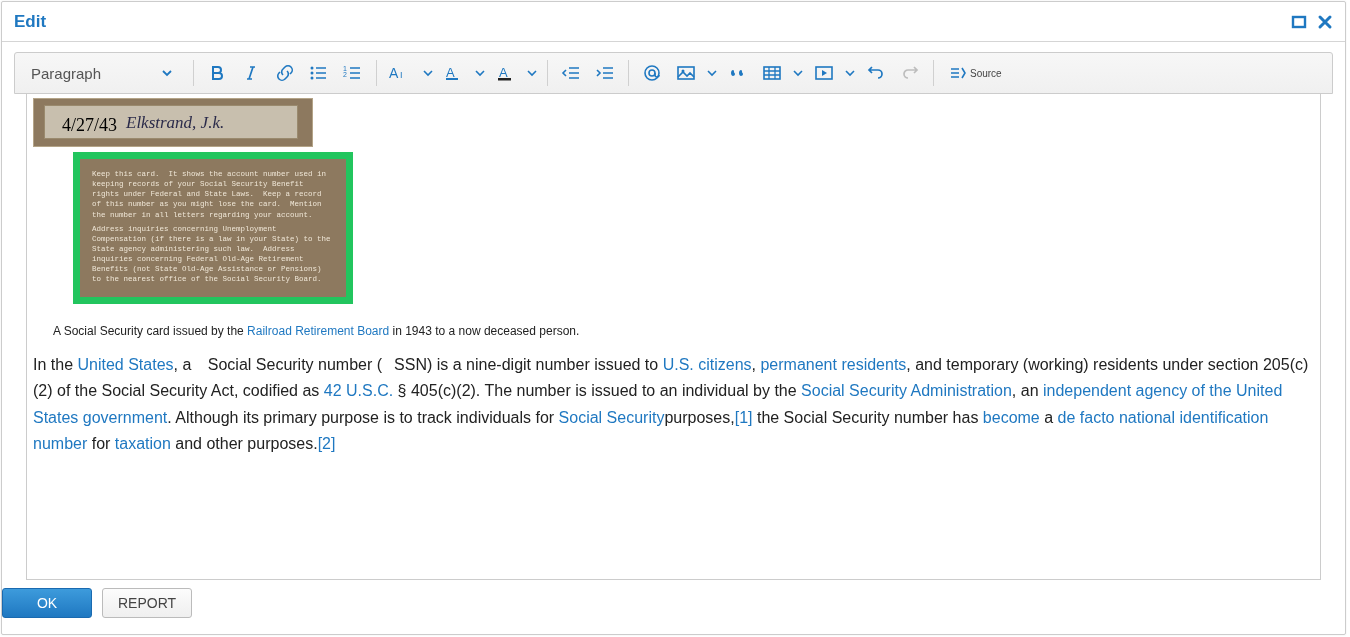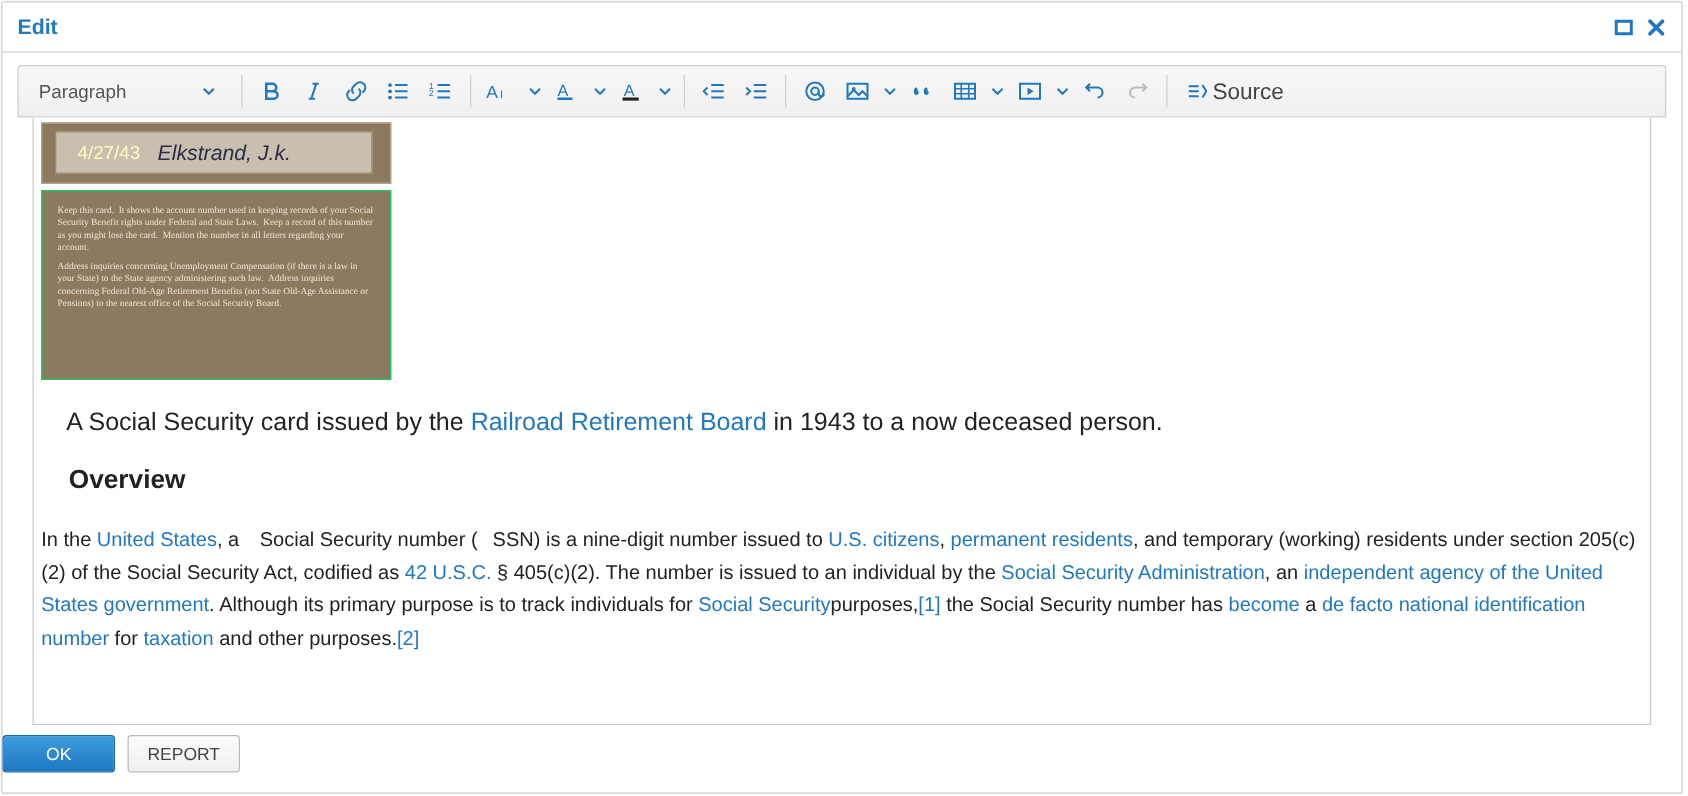--- a/index.html
+++ b/index.html
@@ -54,46 +54,46 @@
   .editor-body::-webkit-scrollbar-track { background:#f1f1f1; }
   .editor-body::-webkit-scrollbar-thumb { background:#c1c1c1; border-radius:2px; }
   .card-img {
     width:280px; height:49px; background:#8d795f;
     border:1px solid #b4a488; position:relative; margin-bottom:5px;
   }
   .card-img-inner1 {
     position:absolute; left:10px; top:6px; width:254px; height:34px;
     background:#c8bfae; border:1px solid #9a8a6e;
   }
-  .card-date { position:absolute; left:28px; top:12px; font-size:15px; color:#fef9c3; font-family:Liberation Sans, sans-serif; }
-  .card-sig { position:absolute; left:92px; top:10px; font-size:17px; color:#2b2b4a; font-style:italic; font-family:Liberation Sans, sans-serif; }
+  .card-date { position:absolute; left:28px; top:12px; font-size:18px; color:#000000; font-family:Liberation Serif, serif; }
+  .card-sig { position:absolute; left:92px; top:10px; font-size:17px; color:#2b2b4a; font-style:italic; font-family:Liberation Serif, serif; }
   .card-back {
     width:280px; height:152px; background:#8d795f;
-    border:1px solid #22c55e; padding:10px 12px; font-size:7.5px; line-height:1.35;
-    color:#efe6d6; font-family:Liberation Serif, serif;
+    border:7px solid #22c55e; padding:10px 12px; font-size:7.5px; line-height:1.35;
+    color:#efe6d6; font-family:Liberation Mono, monospace;margin-left:40px;
   }
   .card-back .emph { letter-spacing:0.3px; }
-  .caption { margin:18px 0 10px 20px; font-size:20px; }
+  .caption { margin:18px 0 10px 20px; font-size:12px; }
   .link { color:#1f78c1; cursor:pointer; }
   .overview-h { font-size:21px; font-weight:bold; margin:12px 0 18px 22px; }
   .para { margin:0 0 18px 0; }
   .bold { font-weight:normal;margin-left:12px; }
   .italic { }
   .footer {
     display:flex; justify-content:flex-start; gap:10px; padding:8px 12px 10px 0; align-items:center;
   }
   .btn {
     min-width:90px; height:30px; border:1px solid #bbb; border-radius:3px;
     background:linear-gradient(#fcfcfc,#efefef); color:#444; font-size:14px;
     cursor:pointer; display:flex; align-items:center; justify-content:center;
   }
   .btn.primary {
     background:linear-gradient(#3d9bdc,#1f78c1); border:1px solid #1a6ab0; color:#fff;
   }
-  .src-label { font-size:18px; color:#444; margin-left:4px; }
+  .src-label { font-size:10px; color:#444; margin-left:4px; }
   .muted svg * { stroke:#bdbdbd; }
 </style>
 </head>
 <body>
 
 <div class="dialog">
   <div class="dlg-header">
     <span class="dlg-title">Edit</span>
     <div class="dlg-header-right">
       <span class="hdr-icon">
@@ -280,21 +280,20 @@
         </div>
         <div class="card-back">
           <div>Keep this card. &nbsp;It shows the account number used in keeping records of your Social Security Benefit rights under Federal and State Laws. &nbsp;Keep a record of this number as you might lose the card. &nbsp;Mention the number in all letters regarding your account.</div>
           <div style="margin-top:4px;">Address inquiries concerning Unemployment Compensation (if there is a law in your State) to the State agency administering such law. &nbsp;Address inquiries concerning Federal Old-Age Retirement Benefits (not State Old-Age Assistance or Pensions) to the nearest office of the Social Security Board.</div>
         </div>
 
         <div class="caption">
           <span>A Social Security card issued by the </span><span class="link">Railroad Retirement Board</span><span> in 1943 to a now deceased person.</span>
         </div>
 
-        <div class="overview-h">Overview</div>
 
         <p class="para">
           <span>In the </span><span class="link">United States</span><span>, a </span><span class="bold">Social Security number</span><span> (</span><span class="bold">SSN</span><span>) is a nine-digit number issued to </span><span class="link">U.S. citizens</span><span>, </span><span class="link">permanent residents</span><span>, and temporary (working) residents under section 205(c)(2) of the Social Security Act, codified as </span><span class="link">42 U.S.C.</span><span> § 405(c)(2). The number is issued to an individual by the </span><span class="link">Social Security Administration</span><span>, an </span><span class="link">independent agency of the United States government</span><span>. Although its primary purpose is to track individuals for </span><span class="link">Social Security</span><span>purposes,</span><span class="link">[1]</span><span> the Social Security number has </span><span class="link">become</span><span> a </span><span class="link italic">de facto</span><span> </span><span class="link">national identification number</span><span> for </span><span class="link">taxation</span><span> and other purposes.</span><span class="link">[2]</span>
         </p>
 
       </div>
     </div>
   </div>
 
   <div class="footer">

